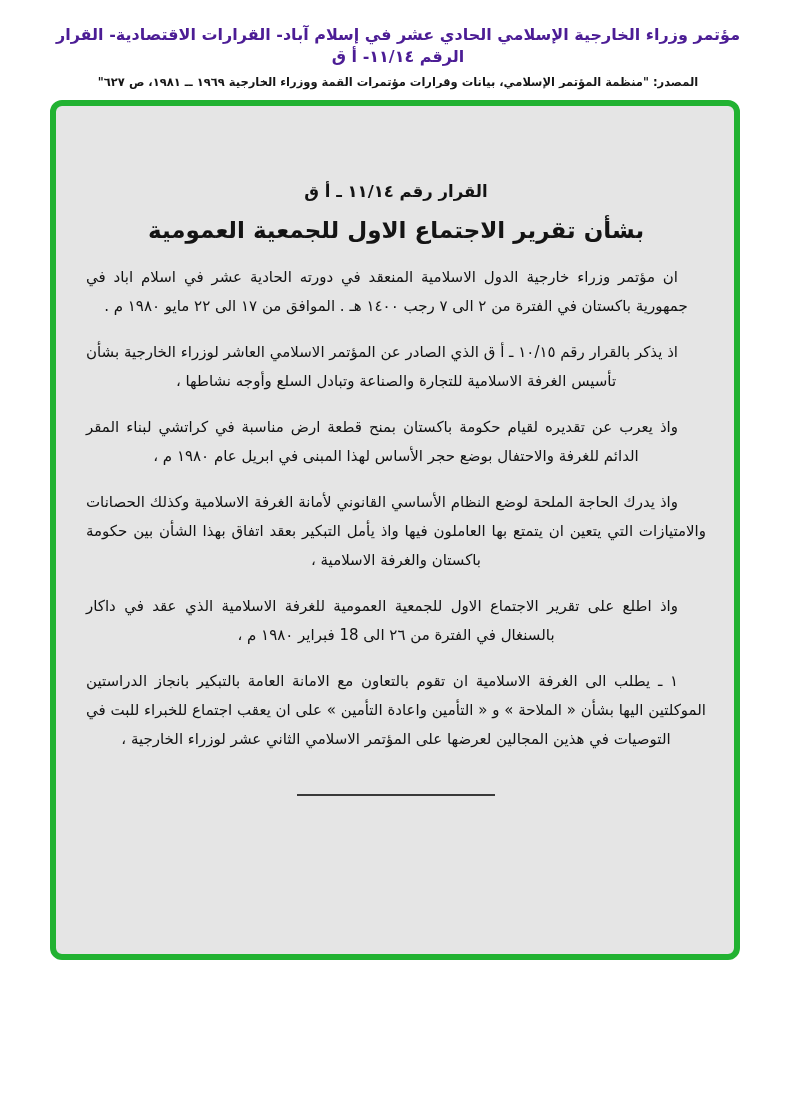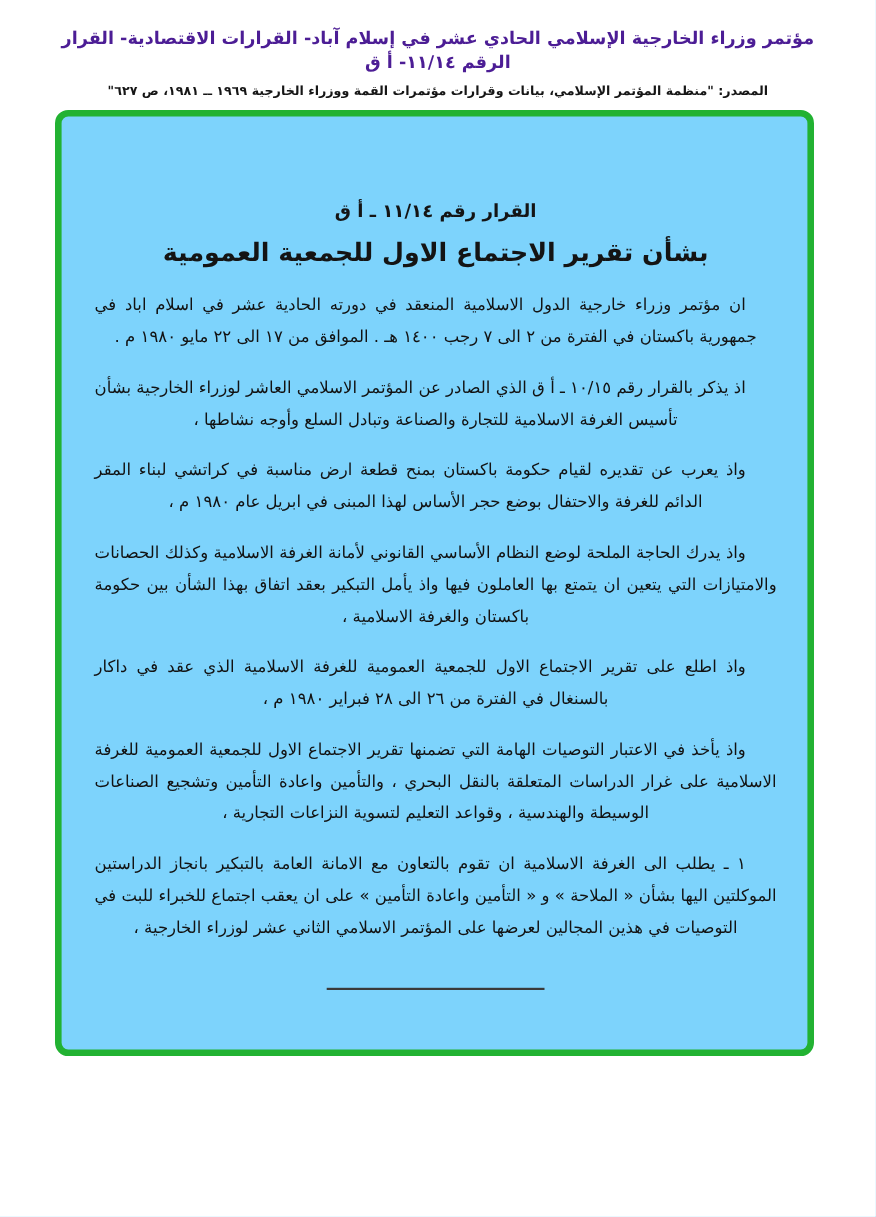--- a/index.html
+++ b/index.html
@@ -26,21 +26,21 @@
     font-size: 11.5px; font-weight: bold; color: #161616;
   }
 
   
   .doc-frame {
     position: absolute;
     left: 50px; top: 100px;
     width: 690px; height: 860px;
     border: 6px solid #22b232;
     border-radius: 12px;
-    background: #7dd3fc;
+    background: #e5e5e5;
   }
   .doc-inner {
     position: absolute; inset: 0;
     padding: 76px 28px 0 30px;
     direction: rtl;
   }
 
   .title-block { text-align: center; direction: rtl; }
   .title-1 { font-size: 16.5px; font-weight: bold; }
   .title-2 { font-size: 23px; font-weight: bold; margin-top: 16px; }
@@ -81,22 +81,21 @@
       <div class="title-block">
         <div class="title-1">القرار رقم ١١/١٤ ـ أ ق</div>
         <div class="title-2">بشأن تقرير الاجتماع الاول للجمعية العمومية</div>
       </div>
 
       <div class="body-text">
         <p>ان مؤتمر وزراء خارجية الدول الاسلامية المنعقد في دورته الحادية عشر في اسلام اباد في جمهورية باكستان في الفترة من ٢ الى ٧ رجب ١٤٠٠ هـ . الموافق من ١٧ الى ٢٢ مايو ١٩٨٠ م .</p>
         <p>اذ يذكر بالقرار رقم ١٠/١٥ ـ أ ق الذي الصادر عن المؤتمر الاسلامي العاشر لوزراء الخارجية بشأن تأسيس الغرفة الاسلامية للتجارة والصناعة وتبادل السلع وأوجه نشاطها ،</p>
         <p>واذ يعرب عن تقديره لقيام حكومة باكستان بمنح قطعة ارض مناسبة في كراتشي لبناء المقر الدائم للغرفة والاحتفال بوضع حجر الأساس لهذا المبنى في ابريل عام ١٩٨٠ م ،</p>
         <p>واذ يدرك الحاجة الملحة لوضع النظام الأساسي القانوني لأمانة الغرفة الاسلامية وكذلك الحصانات والامتيازات التي يتعين ان يتمتع بها العاملون فيها واذ يأمل التبكير بعقد اتفاق بهذا الشأن بين حكومة باكستان والغرفة الاسلامية ،</p>
-        <p>واذ اطلع على تقرير الاجتماع الاول للجمعية العمومية للغرفة الاسلامية الذي عقد في داكار بالسنغال في الفترة من ٢٦ الى ٢٨ فبراير ١٩٨٠ م ،</p>
-        <p>واذ يأخذ في الاعتبار التوصيات الهامة التي تضمنها تقرير الاجتماع الاول للجمعية العمومية للغرفة الاسلامية على غرار الدراسات المتعلقة بالنقل البحري ، والتأمين واعادة التأمين وتشجيع الصناعات الوسيطة والهندسية ، وقواعد التعليم لتسوية النزاعات التجارية ،</p>
+        <p>واذ اطلع على تقرير الاجتماع الاول للجمعية العمومية للغرفة الاسلامية الذي عقد في داكار بالسنغال في الفترة من ٢٦ الى 18 فبراير ١٩٨٠ م ،</p>
         <p>١ ـ يطلب الى الغرفة الاسلامية ان تقوم بالتعاون مع الامانة العامة بالتبكير بانجاز الدراستين الموكلتين اليها بشأن « الملاحة » و « التأمين واعادة التأمين » على ان يعقب اجتماع للخبراء للبت في التوصيات في هذين المجالين لعرضها على المؤتمر الاسلامي الثاني عشر لوزراء الخارجية ،</p>
       </div>
 
       <hr class="end-rule">
 
     </div>
   </div>
 
 </div>
 

